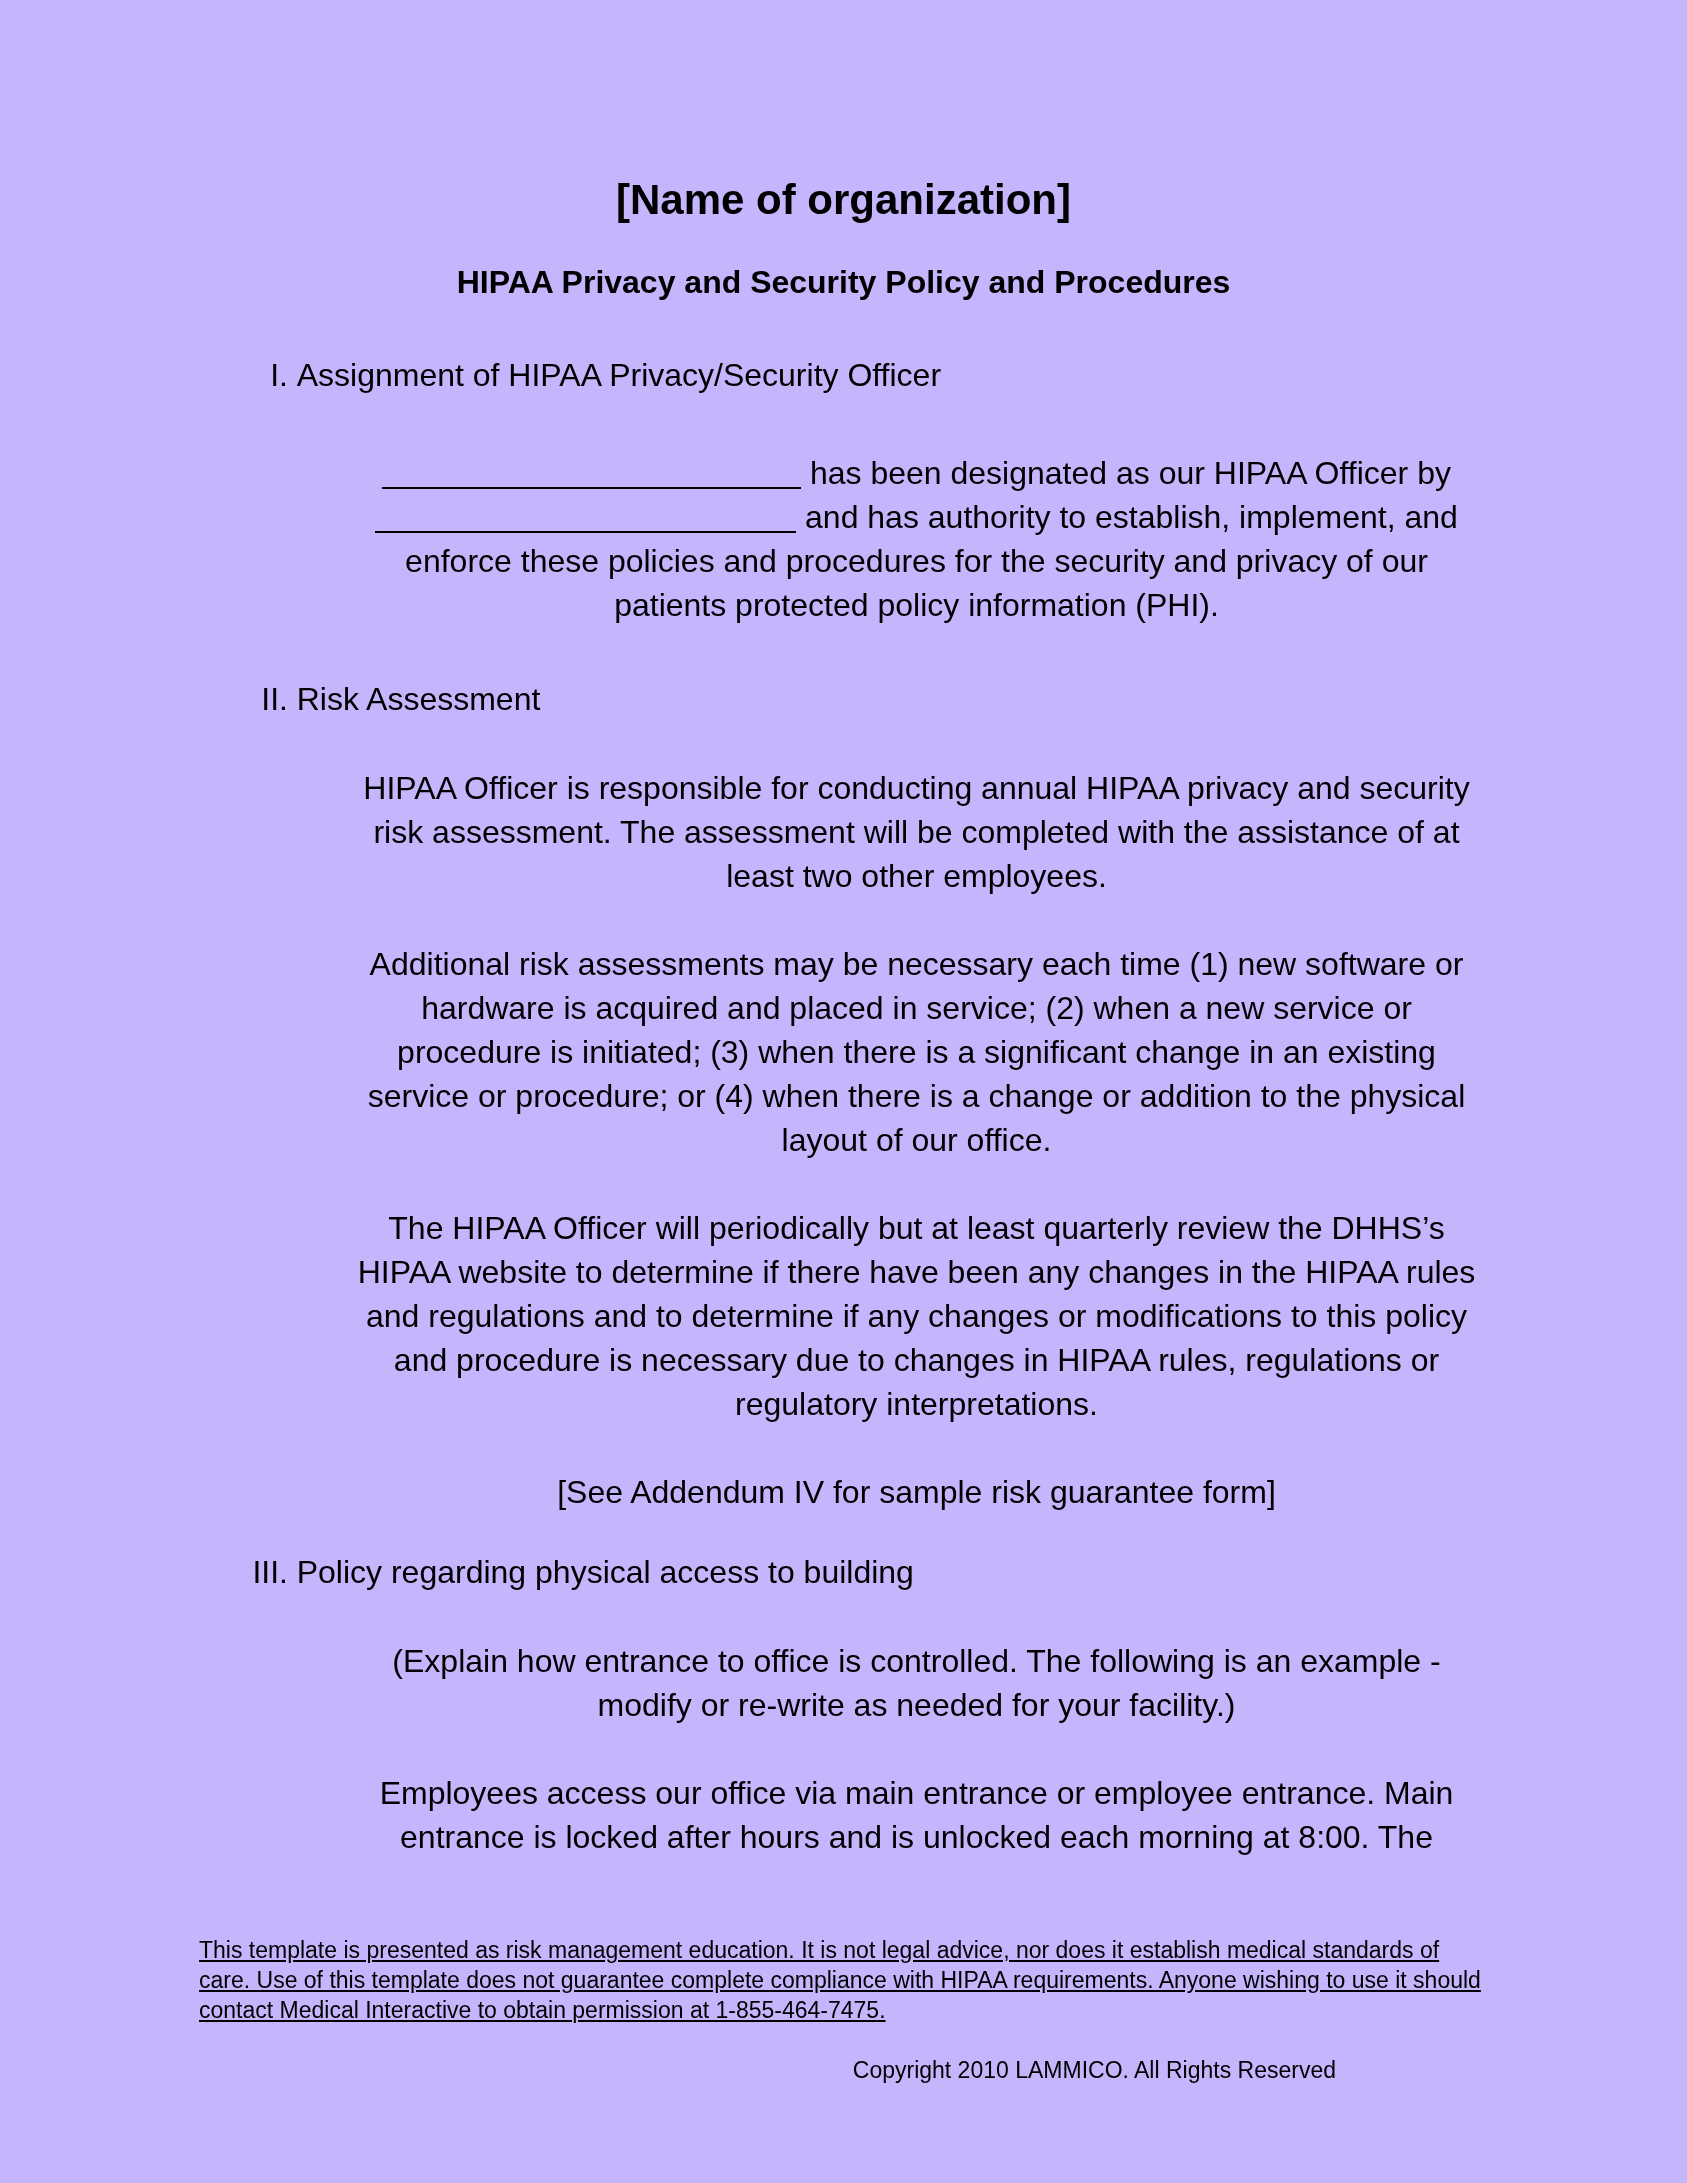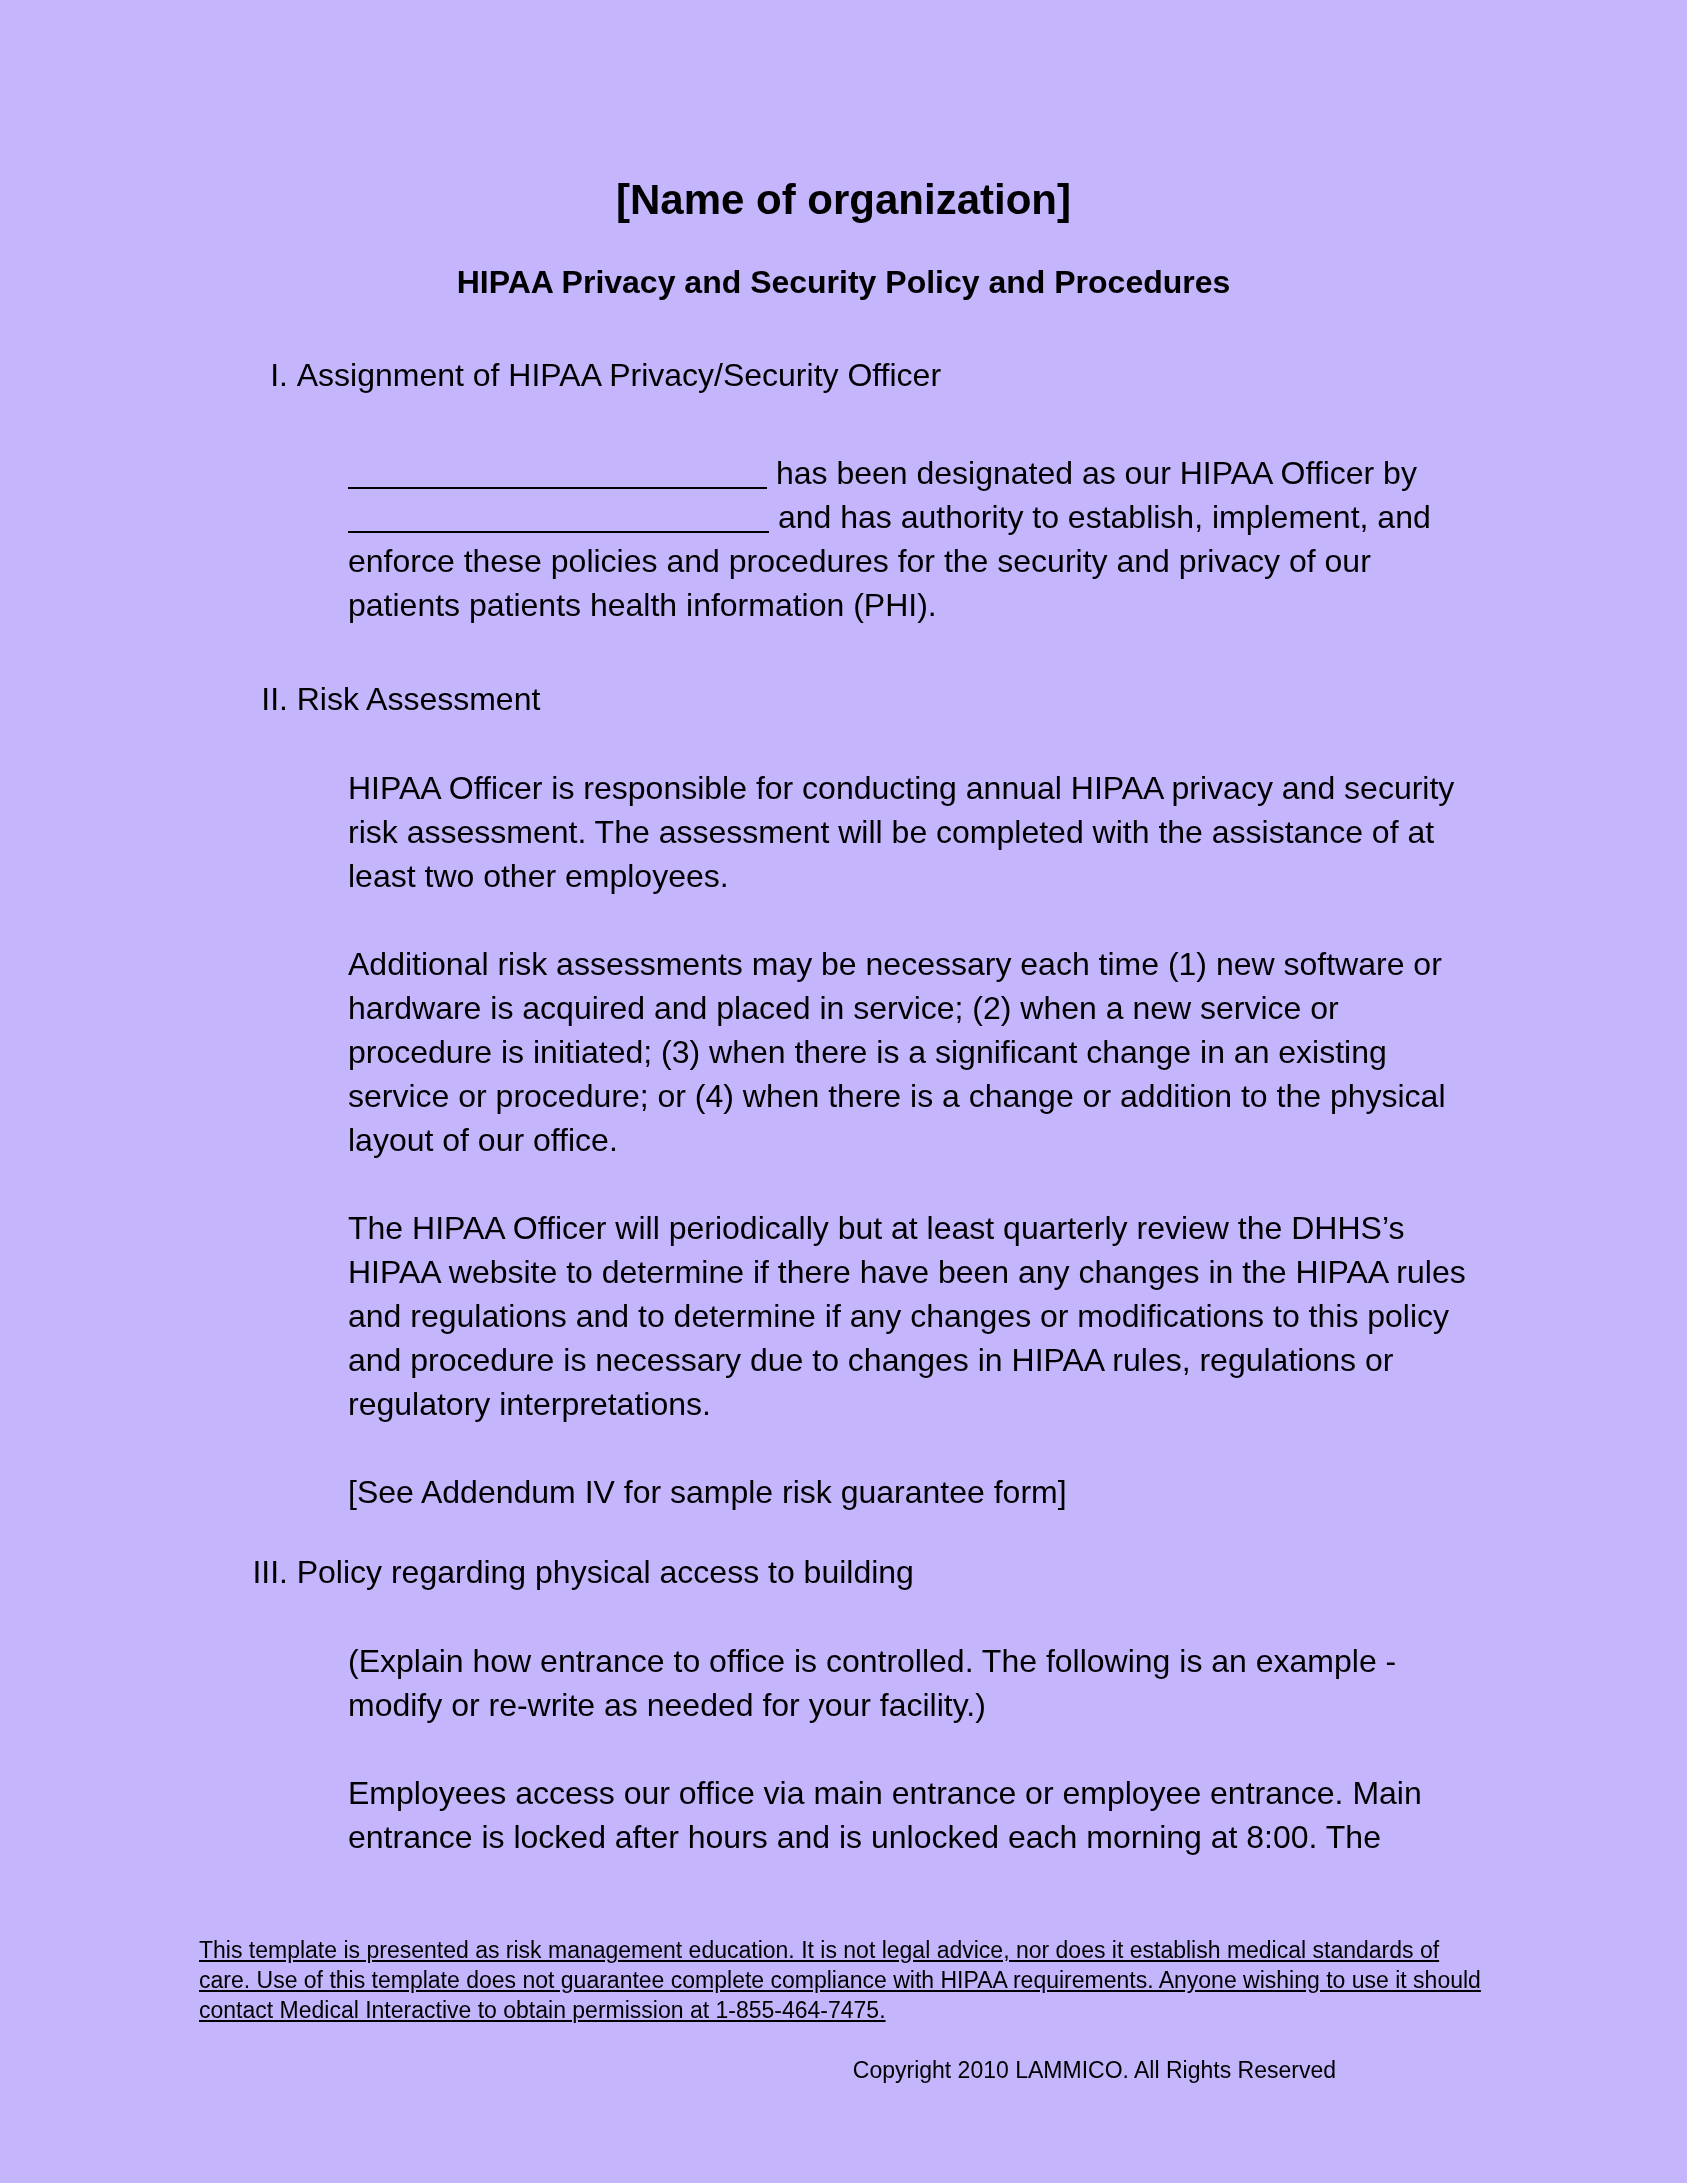--- a/index.html
+++ b/index.html
@@ -67,21 +67,21 @@
     margin-left: 8.7px;    
     flex: 1;
   }
 
   
   .para {
     margin-left: 348px;
     width: 1137px;        
     font-size: 32px;
     line-height: 44px;
-    text-align: left;
+    text-align: center;
   }
   .gap-44 { height: 38px; }
   .gap-50 { height: 44px; }
   .gap-54 { height: 47px; }
   .gap-60 { height: 52px; }
   .gap-64 { height: 56px; }
 
   
   .blank-rule {
     display: inline-block;
@@ -133,21 +133,21 @@
       <span class="sec-num">I.</span>
       <span class="sec-label">Assignment of HIPAA Privacy/Security Officer</span>
     </div>
 
     <div class="gap-64"></div>
 
     <div class="para">
       <span class="blank-rule"></span><span> has been designated as our HIPAA Officer by</span><br>
       <span class="blank-rule short"></span><span> and has authority to establish, implement, and</span><br>
       <span>enforce these policies and procedures for the security and privacy of our</span><br>
-      <span>patients patients health information (PHI).</span>
+      <span>patients protected policy information (PHI).</span>
     </div>
 
     <div class="gap-60"></div>
 
     <div class="section-head">
       <span class="sec-num">II.</span>
       <span class="sec-label">Risk Assessment</span>
     </div>
 
     <div class="gap-54"></div>

